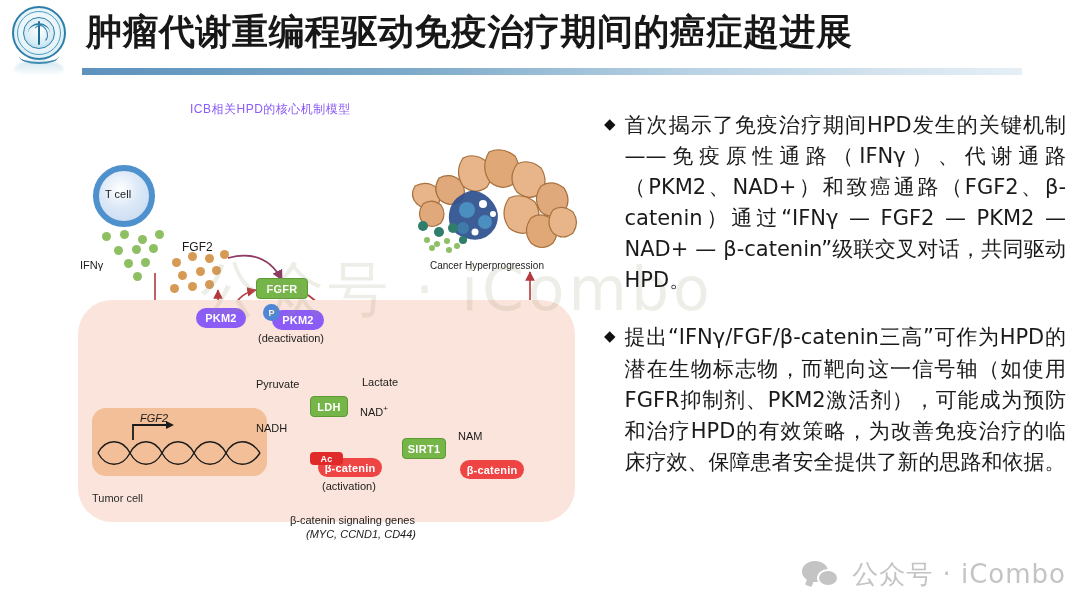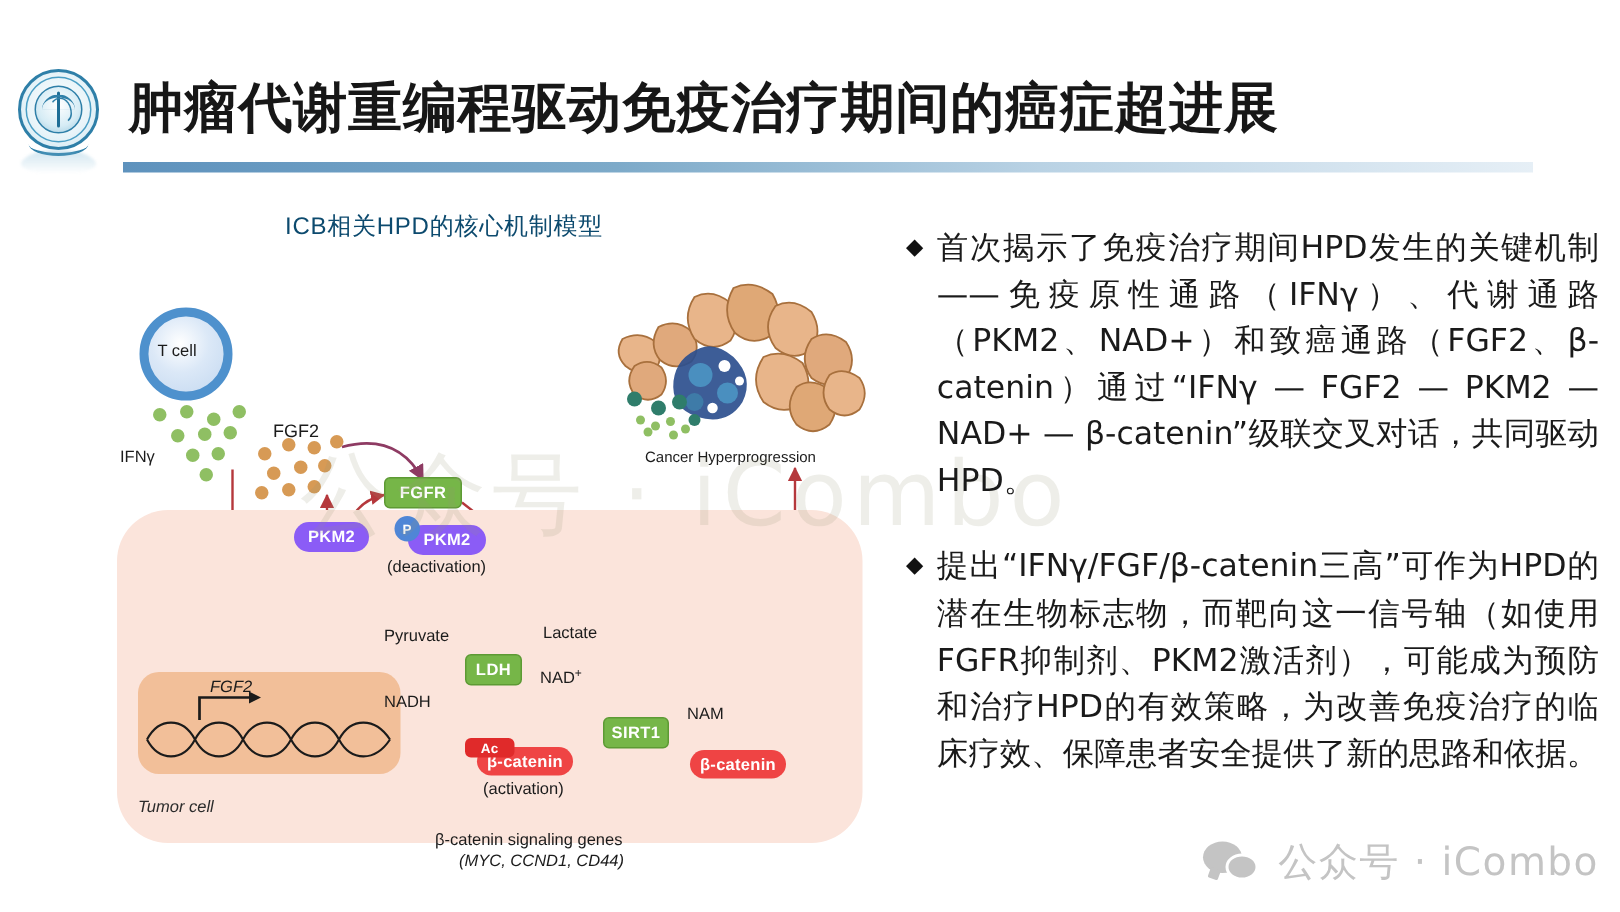--- a/index.html
+++ b/index.html
@@ -1,21 +1,21 @@
 <!DOCTYPE html>
 <html lang="zh"><head>
 <meta charset="utf-8">
 <style>
   html,body{margin:0;padding:0;}
   body{
     width:1080px;height:608px;overflow:hidden;background:#ffffff;
     font-family:"Liberation Sans","DejaVu Sans",sans-serif;
     position:relative;
   }
-  .slide{position:absolute;inset:0;background:#fff;margin-top:40px;}
+  .slide{position:absolute;inset:0;background:#fff;}
 
   
   .header{position:absolute;left:0;top:0;width:1080px;height:90px;}
   .logo{position:absolute;left:8px;top:4px;width:62px;height:72px;}
   .logo .ring{
     position:absolute;left:4px;top:2px;width:54px;height:54px;border-radius:50%;
     border:2px solid #2e7fa8;
     background:radial-gradient(circle at 50% 45%,#ffffff 0%,#e8f4f9 55%,#cfe6f0 100%);
     box-sizing:border-box;
   }
@@ -55,30 +55,30 @@
     font-family:"DejaVu Sans","Liberation Sans",sans-serif;
     white-space:nowrap;
   }
   .title-rule{
     position:absolute;left:82px;top:68px;width:940px;height:7px;
     background:linear-gradient(to right,#5e92bd 0%,#7daac9 35%,#b9d2e4 65%,#e6eff6 100%);
   }
 
   
   .fig-caption{
-    position:absolute;left:190px;top:101px;font-size:16px;color:#0c4a6e;letter-spacing:.5px;
+    position:absolute;left:190px;top:101px;font-size:12px;color:#8b5cf6;letter-spacing:.5px;
   }
   .figure{position:absolute;left:60px;top:140px;width:540px;height:400px;}
 
   .tumor-cell{
     position:absolute;left:18px;top:160px;width:497px;height:222px;
     background:#fbe4db;border-radius:34px;
   }
   .tumor-label{
-    position:absolute;left:32px;top:352px;font-size:11px;color:#2b2b2b;font-style:italic;
+    position:absolute;left:32px;top:352px;font-size:11px;color:#2b2b2b;
   }
   .nucleus{
     position:absolute;left:32px;top:268px;width:175px;height:68px;
     background:#f2bf99;border-radius:14px;
   }
   .dna{position:absolute;left:36px;top:298px;width:168px;height:30px;}
   .gene-label{
     position:absolute;left:80px;top:272px;font-size:11px;font-style:italic;color:#1b1b1b;
   }
 

